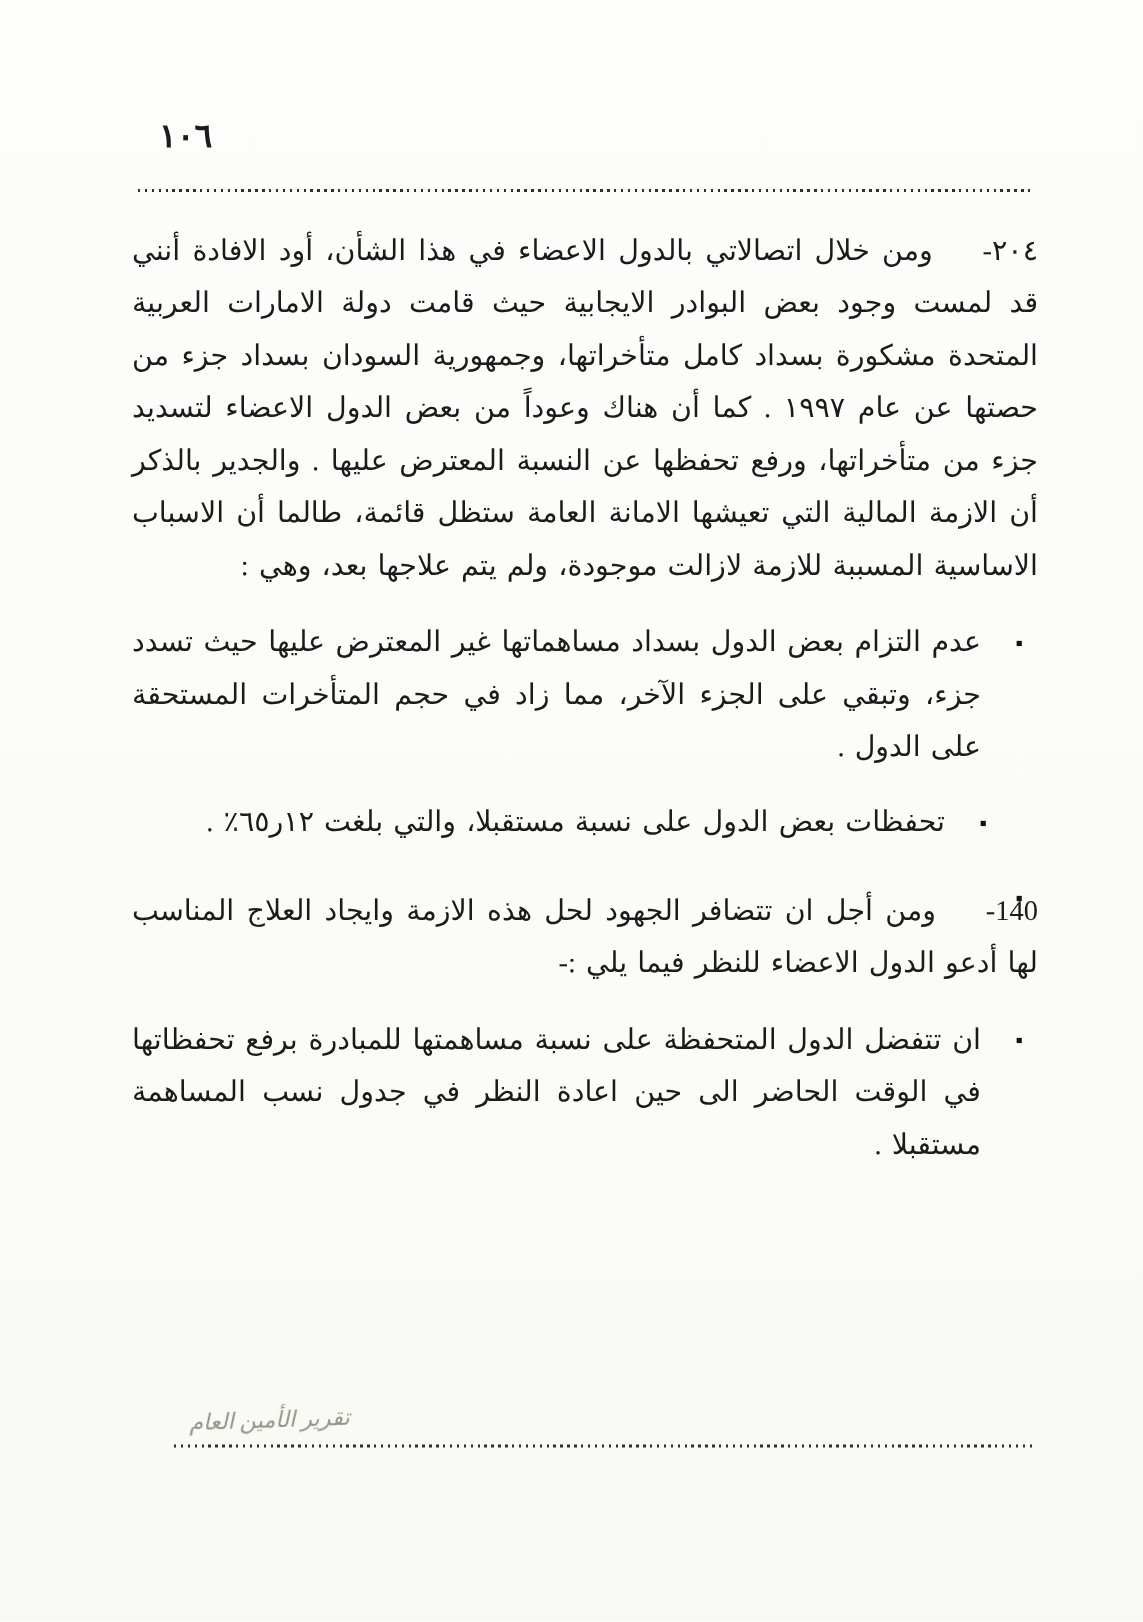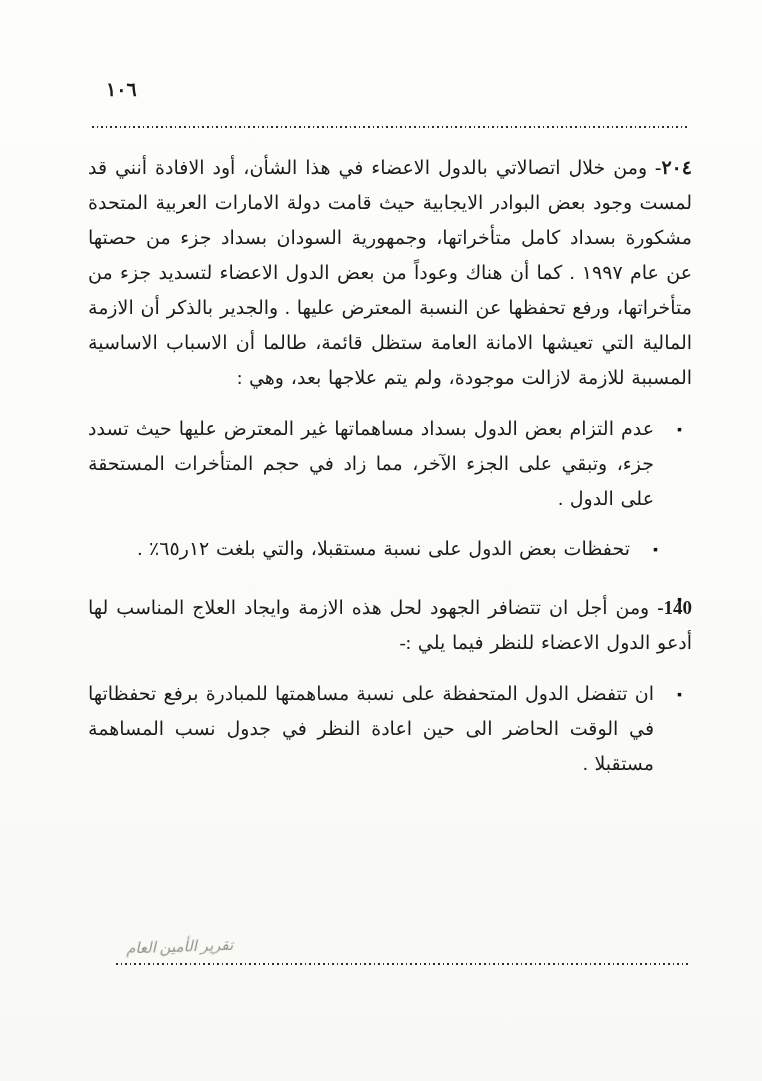--- a/index.html
+++ b/index.html
@@ -15,21 +15,21 @@
   }
   .scan-page {
     position: absolute;
     inset: 0;
     background: linear-gradient(180deg, #fdfdfb 0%, #fbfbf8 60%, #f8f8f4 100%);
   }
   .page-number {
     position: absolute;
     top: 78px;
     left: 106px;
-    font-size: 19px;
+    font-size: 22px;
     font-weight: bold;
     letter-spacing: 3px;
     direction: rtl;
   }
   .rule {
     position: absolute;
     height: 2px;
     background-image: repeating-linear-gradient(to right, #2e2e2e 0 1.6px, transparent 1.6px 4.6px);
   }
   .rule-top  { top: 126px; left: 92px;  width: 598px; }
@@ -40,21 +40,21 @@
     top: 150px;
     right: 70px;
     width: 604px;
     direction: rtl;
     text-align: justify;
     font-size: 19px;
     line-height: 35px;
     word-spacing: 2px;
   }
   .para { margin: 0 0 16px 0; }
-  .para .marker { font-weight: bold; }
+  .para .marker { font-weight: normal; margin-left: 25px; }
   .para-205 { margin-top: 24px; }
 
   .bullet-item {
     position: relative;
     padding-right: 38px;
     margin: 0 0 15px 0;
   }
   .bullet-item .sq {
     position: absolute;
     right: 10px;

